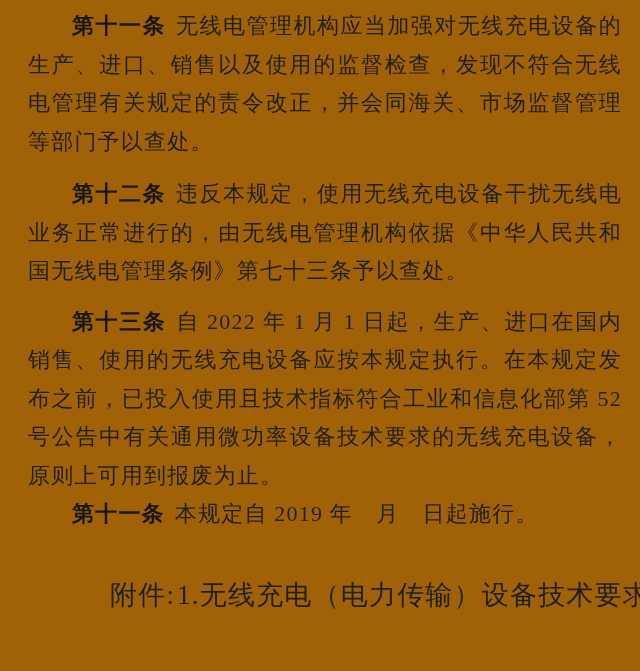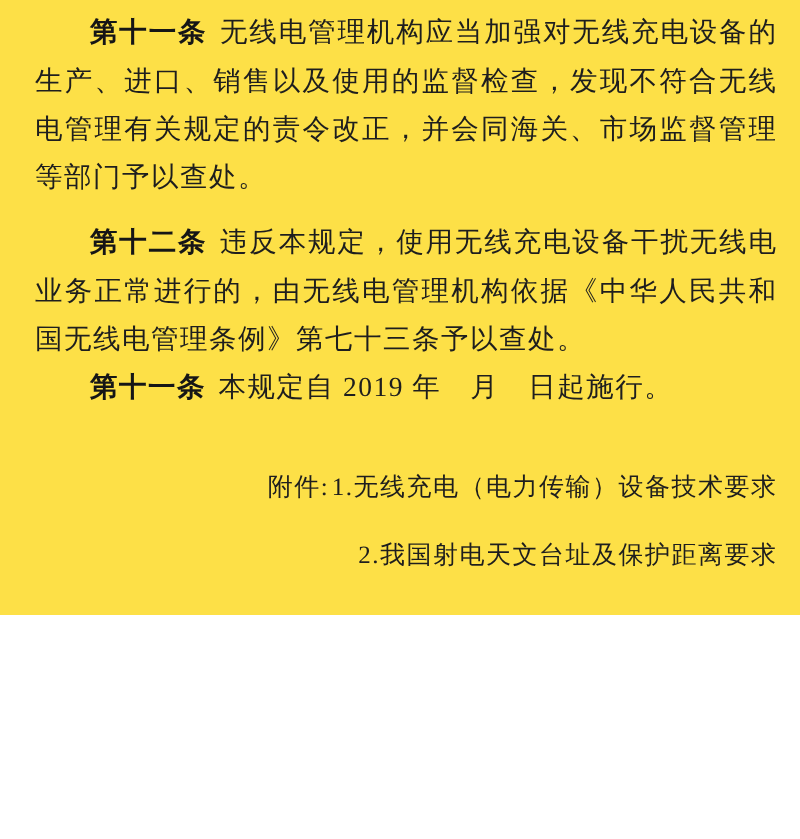--- a/index.html
+++ b/index.html
@@ -1,21 +1,21 @@
 <!DOCTYPE html>
 <html><head>
 <meta charset="utf-8">
 <style>
   * { margin: 0; padding: 0; box-sizing: border-box; }
   html, body { background: #ffffff; }
   .page {
     position: relative;
     width: 640px;
-    height: 492px;
-    background: #fde047;
+    height: 671px;
+    background: #a16207;
     overflow: hidden;
     font-family: "Liberation Serif", "DejaVu Serif", serif;
     color: #1e1e1e;
   }
   .content {
     padding: 7px 18px 0 28px;
   }
   .article {
     font-size: 22px;
     line-height: 38.5px;
@@ -26,24 +26,23 @@
   }
   .article.p2 { margin-top: 14px; }
   .article.p3 { margin-top: 12px; }
   .article.p4 { margin-top: 0; }
   .article-head {
     font-weight: bold;
     margin-right: 10px;
     color: #161616;
   }
   .attachments {
-    font-size: 20px;
+    font-size: 27px;
     line-height: 38.5px;
     letter-spacing: 1.2px;
-    text-align: right;
   }
   .att-row1 {
     margin-top: 42px;
     margin-left: 82px;
     white-space: nowrap;
   }
   .att-label { margin-right: 2px; }
   .att-row2 {
     margin-top: 15px;
     margin-left: 149px;
@@ -53,22 +52,22 @@
 </head>
 <body>
 
 <div class="page">
   <div class="content">
 
     <p class="article p1"><span class="article-head">第十一条</span><span>无线电管理机构应当加强对无线充电设备的生产、进口、销售以及使用的监督检查，发现不符合无线电管理有关规定的责令改正，并会同海关、市场监督管理等部门予以查处。</span></p>
 
     <p class="article p2"><span class="article-head">第十二条</span><span>违反本规定，使用无线充电设备干扰无线电业务正常进行的，由无线电管理机构依据《中华人民共和国无线电管理条例》第七十三条予以查处。</span></p>
 
+    <p class="article p3"><span class="article-head">第十三条</span><span>自 2022 年 1 月 1 日起，生产、进口在国内销售、使用的无线充电设备应按本规定执行。在本规定发布之前，已投入使用且技术指标符合工业和信息化部第 52 号公告中有关通用微功率设备技术要求的无线充电设备，原则上可用到报废为止。</span></p>
 
     <p class="article p4"><span class="article-head">第十一条</span><span>本规定自 2019 年　月　日起施行。</span></p>
 
     <div class="attachments">
       <div class="att-row1"><span class="att-label">附件:</span><span>1.无线充电（电力传输）设备技术要求</span></div>
-      <div class="att-row2"><span>2.我国射电天文台址及保护距离要求</span></div>
     </div>
 
   </div>
 </div>
 
 </body></html>

